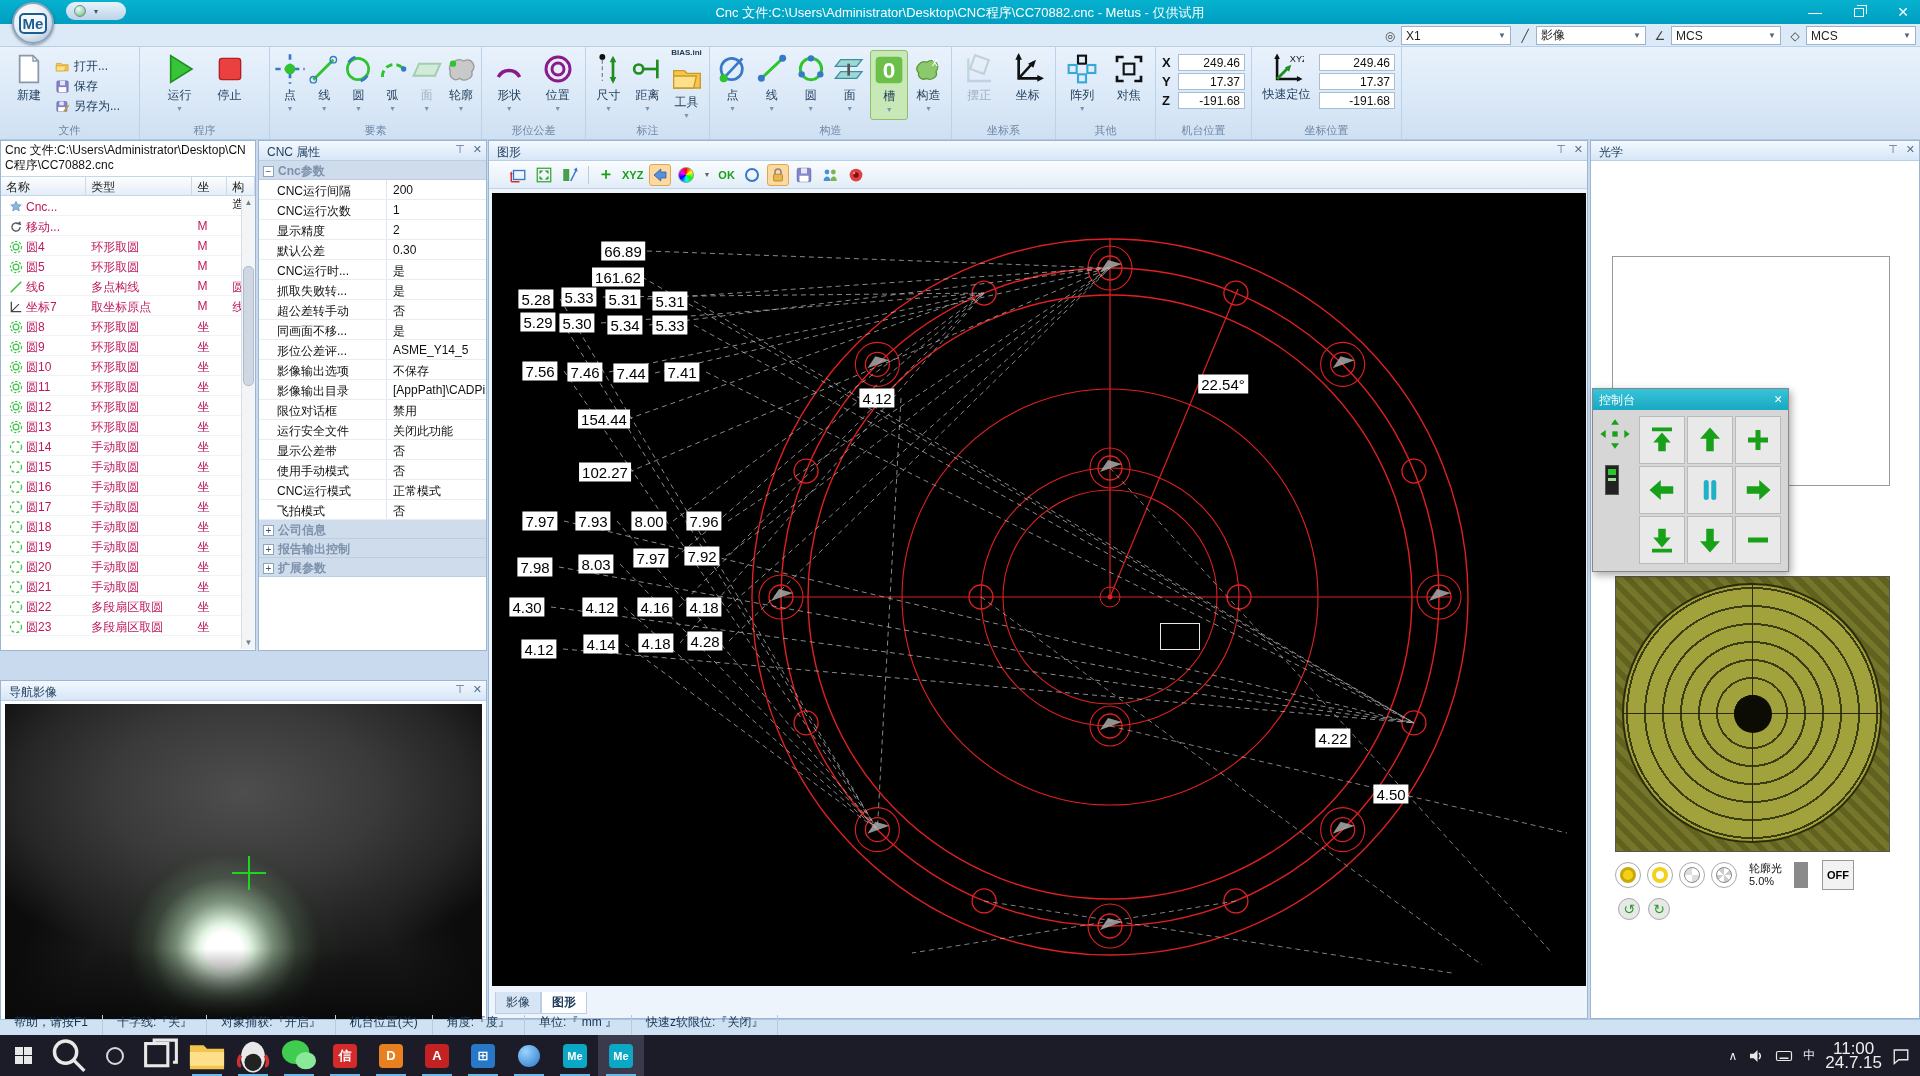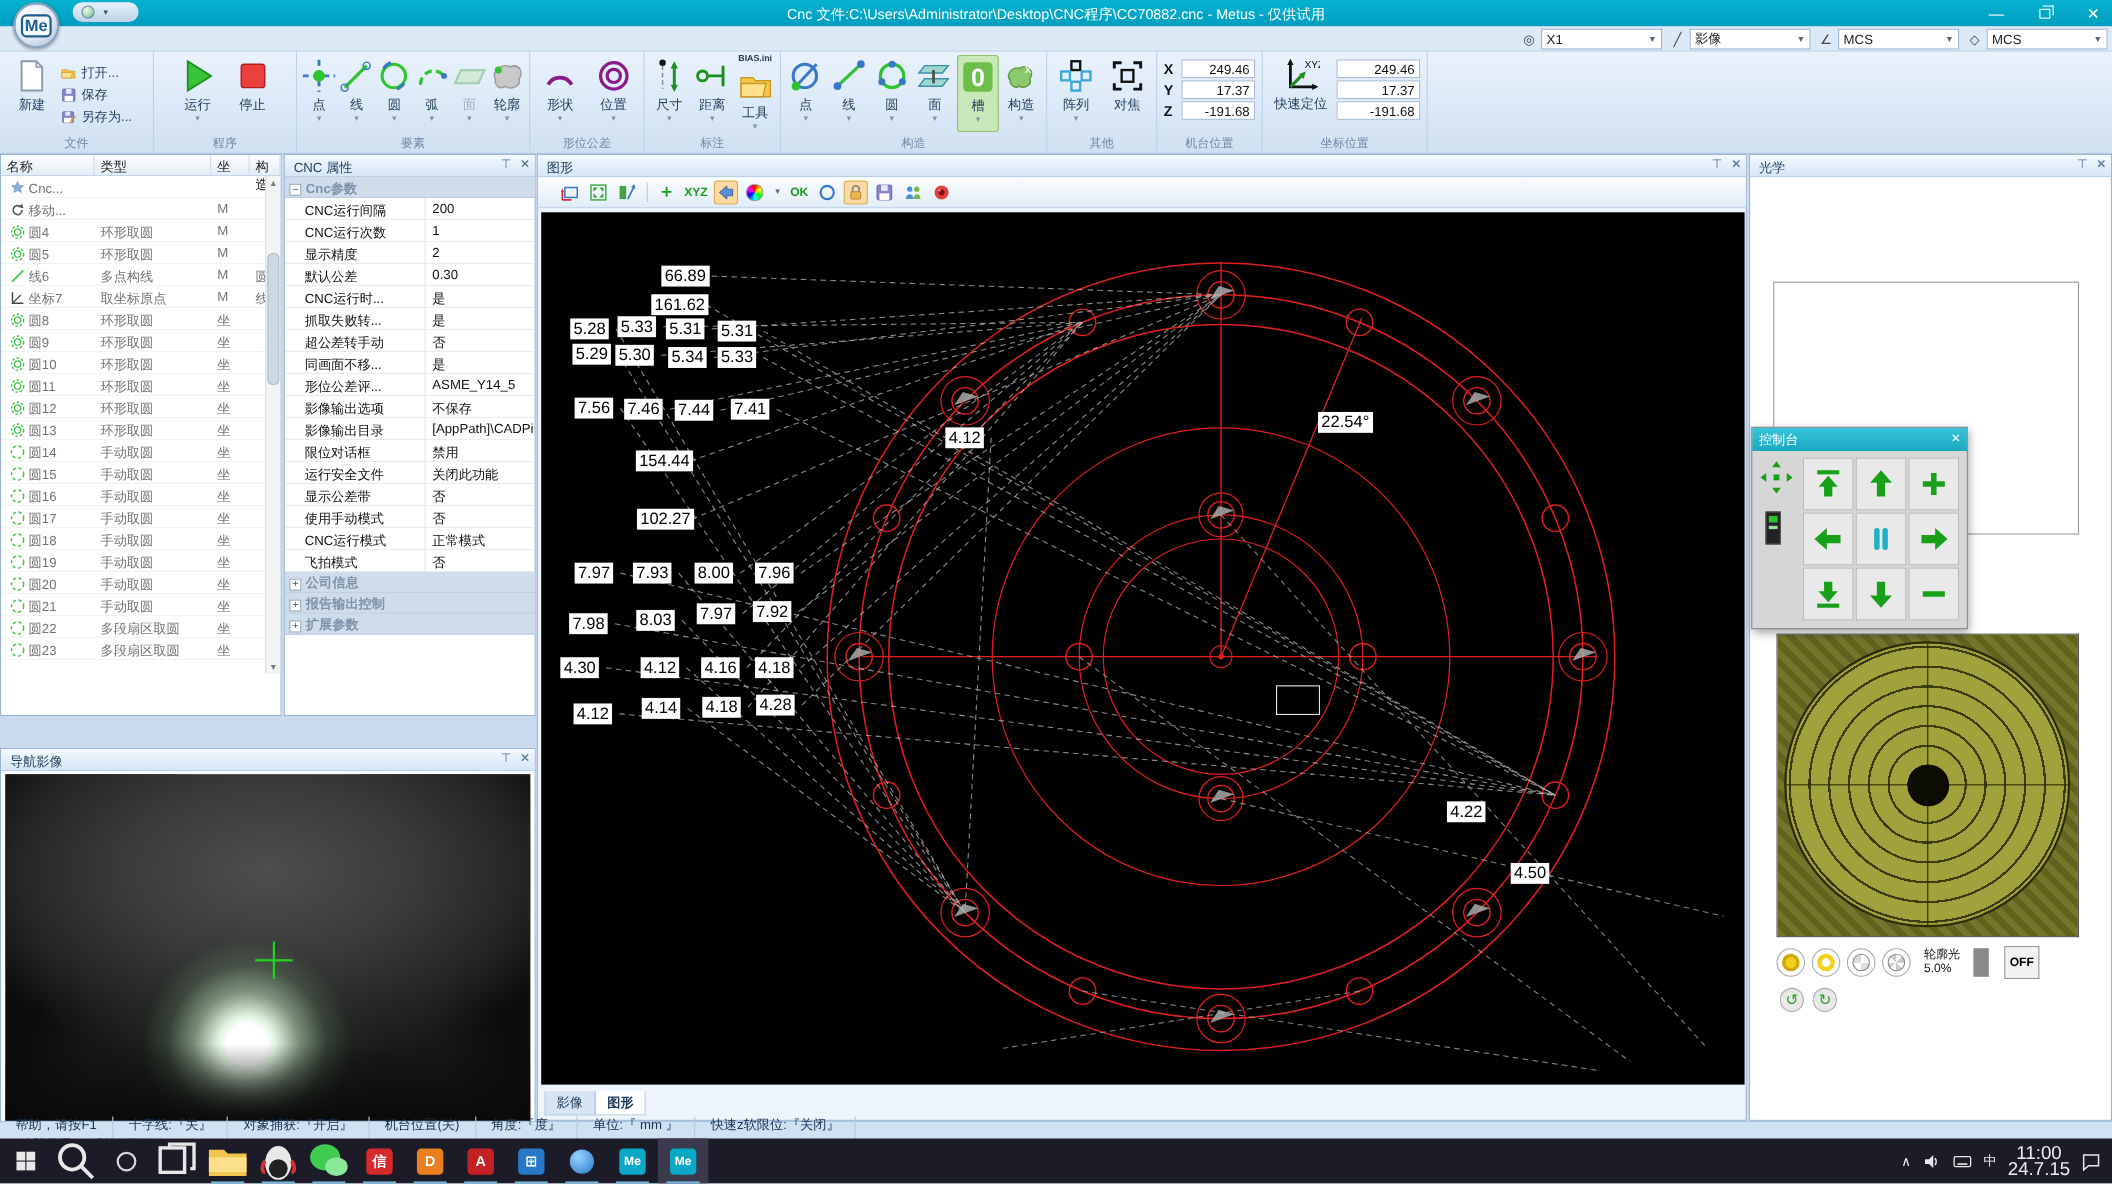--- a/index.html
+++ b/index.html
@@ -73,21 +73,21 @@
     font-size:12px; color:#1e3c5a; padding:3px 6px 0 8px; position:relative; }
   .ptools { position:absolute; right:4px; top:2px; display:flex; gap:8px; color:#51708e; font-size:11px; }
   .ptools span { cursor:default; }
 
   
   #treePanel { left:0; top:140px; width:256px; height:511px; }
   .tree-header { font-size:12px; color:#111; padding:2px 4px; line-height:15px; height:36px; border-bottom:1px solid #c5d6e8; word-break:break-all; }
   .tree-cols { display:flex; height:19px; background:linear-gradient(#fdfefe,#e3edf7); border-bottom:1px solid #c5d6e8; font-size:12px; color:#222; }
   .tree-cols div { border-right:1px solid #cdd9e6; padding:2px 0 0 5px; }
   .tree-body { position:relative; height:453px; overflow:hidden; }
-  .trow { display:flex; height:20px; font-size:12px; color:#737373; border-bottom:1px solid #eef3f8; }
+  .trow { display:flex; height:20px; font-size:12px; color:#be185d; border-bottom:1px solid #eef3f8; }
   .trow div { padding:3px 0 0 5px; overflow:hidden; white-space:nowrap; }
   .tc0 { width:86px; display:flex; align-items:center; gap:3px; }
   .tc1 { width:107px; } .tc2 { width:35px; } .tc3 { width:28px; }
   .tico { width:14px; height:14px; flex:0 0 14px; margin-left:3px; }
   .vsb { position:absolute; right:0; top:0; width:14px; height:453px; background:#f2f4f6; border-left:1px solid #d7dee6; }
   .vsb .thumb { position:absolute; left:1px; width:11px; top:70px; height:120px; background:#cfd8e2; border:1px solid #aebccb; border-radius:5px; }
   .vsb .ar { position:absolute; left:0; width:13px; height:13px; font-size:8px; color:#6b7f93; text-align:center; line-height:13px; }
 
   
   #propsPanel { left:258px; top:140px; width:229px; height:511px; }
@@ -450,20 +450,42 @@
             <div class="ric"><svg viewBox="0 0 24 24" width="100%" height="100%">
                 <path d="M5 15c-4-4 2-10 6-8 5-4 11 2 7 7 2 4-4 7-7 5-3 2-7-1-6-4z" fill="#8cc86c" stroke="#5a9a3c"></path>
                 <text x="17" y="10" font-size="9" fill="#fff" text-anchor="middle">x</text>
               </svg></div>
             <div class="rt">构造</div>
             <div class="rar">▼</div>
           </div>
         </div>
         <div class="rgroup-label">构造</div>
       </div>
+      <div class="rgroup" style="width: 104px;">
+        <div class="ritems">
+          <div class="rbtn disabled" style="width:48px">
+            <div class="ric"><svg viewBox="0 0 24 24" width="100%" height="100%">
+                <rect x="7" y="3" width="11" height="11" transform="rotate(20 12 8)" fill="none" stroke="#9ab0a8" stroke-width="1.6"></rect>
+                <path d="M4 4v17h17" fill="none" stroke="#9ab6cc" stroke-width="1.8"></path>
+              </svg></div>
+            <div class="rt">摆正</div>
+          </div>
+          <div class="rbtn" style="width:48px">
+            <div class="ric"><svg viewBox="0 0 24 24" width="100%" height="100%">
+                <path d="M5 2v17h17" fill="none" stroke="#111" stroke-width="2"></path>
+                <polygon points="5,0 7.5,5 2.5,5" fill="#111"></polygon>
+                <polygon points="24,19 19,16.5 19,21.5" fill="#111"></polygon>
+                <line x1="5" y1="19" x2="16" y2="7" stroke="#111" stroke-width="1.8"></line>
+                <polygon points="18,5 16,11 12,8" fill="#111"></polygon>
+              </svg></div>
+            <div class="rt">坐标</div>
+          </div>
+        </div>
+        <div class="rgroup-label">坐标系</div>
+      </div>
       <div class="rgroup" style="width: 100px;">
         <div class="ritems">
           <div class="rbtn" style="width:48px">
             <div class="ric"><svg viewBox="0 0 24 24" width="100%" height="100%">
                 <rect x="9" y="2" width="6" height="6" fill="none" stroke="#111" stroke-width="1.6"></rect>
                 <rect x="2" y="9" width="6" height="6" fill="none" stroke="#38a8d8" stroke-width="1.6"></rect>
                 <rect x="16" y="9" width="6" height="6" fill="none" stroke="#38a8d8" stroke-width="1.6"></rect>
                 <rect x="9" y="16" width="6" height="6" fill="none" stroke="#38a8d8" stroke-width="1.6"></rect>
               </svg></div>
             <div class="rt">阵列</div>
@@ -513,20 +535,21 @@
             <span class="xyzv">249.46</span>
             <span class="xyzv">17.37</span>
             <span class="xyzv">-191.68</span>
           </div>
         </div>
         <div class="rgroup-label">坐标位置</div>
       </div>
     </div>
 
   <div class="panel" id="treePanel">
+    <div class="tree-header">Cnc 文件:C:\Users\Administrator\Desktop\CNC程序\CC70882.cnc</div>
     <div class="tree-cols" id="treeCols">
         <div style="width: 86px;">名称</div>
         <div style="width: 107px;">类型</div>
         <div style="width: 35px;">坐</div>
         <div style="width: 28px;">构造</div>
       </div>
     <div class="tree-body" id="treeBody">
 
     <div class="trow">
           <div class="tc0">

